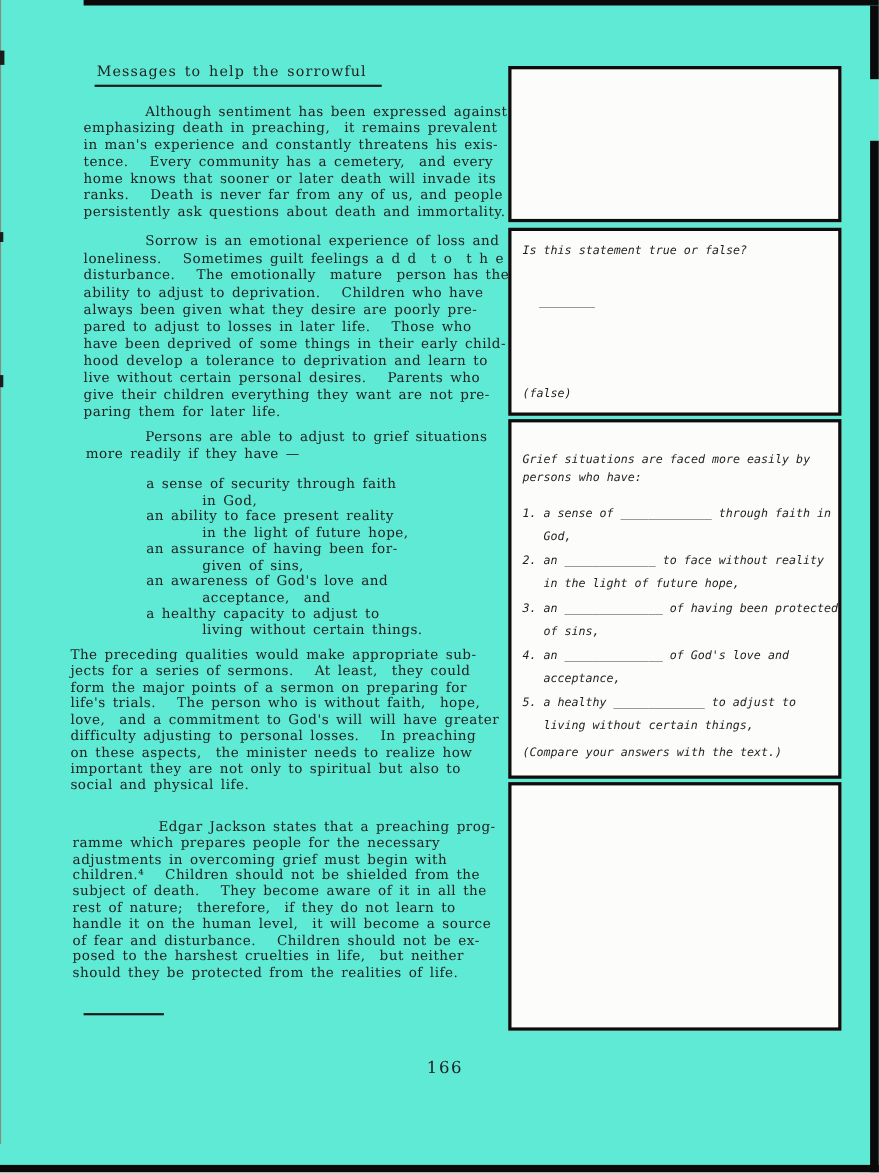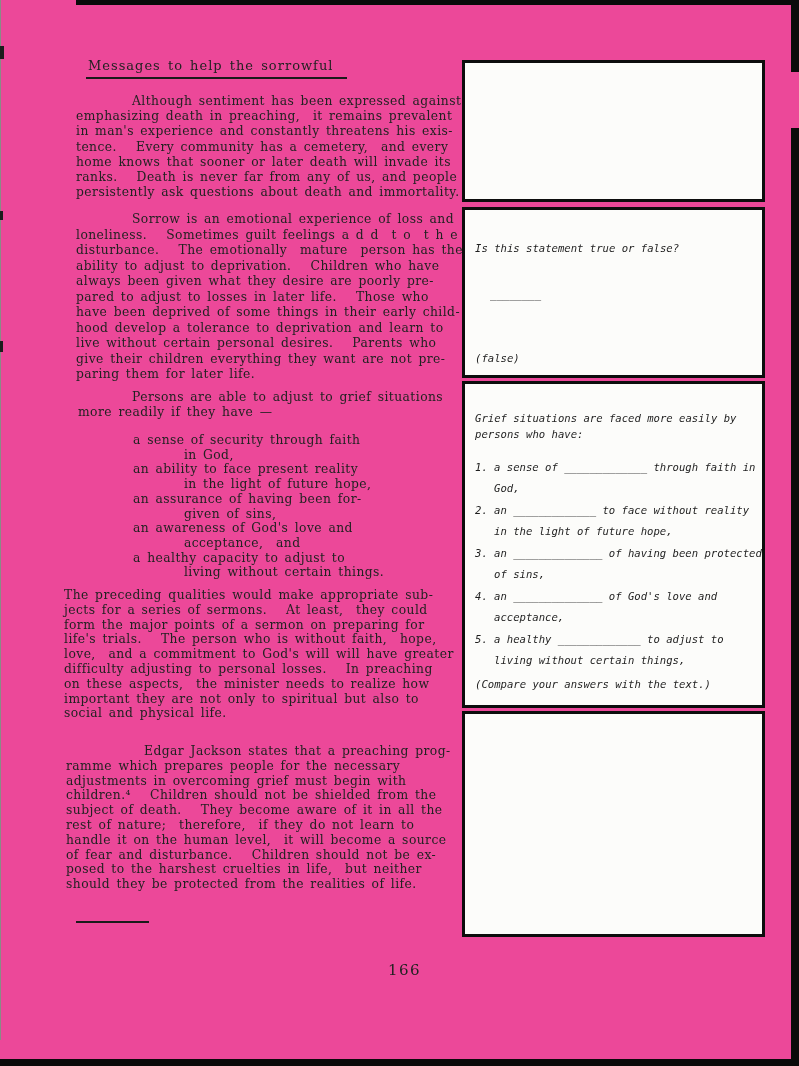--- a/index.html
+++ b/index.html
@@ -1,18 +1,18 @@
 <!DOCTYPE html>
 <html><head>
 <meta charset="utf-8">
 <style>
   html,body{margin:0;padding:0;background:#e8e8e6;}
   .page{
     position:relative;width:799px;height:1066px;
-    background:#ec4899;overflow:hidden;
+    background:#5eead4;overflow:hidden;
     font-family:"DejaVu Serif", serif;color:#222;
   }
   
   .bar{position:absolute;background:#0a0a0a;}
   .top-bar{left:76px;top:0;width:723px;height:5px;}
   .bottom-bar{left:0;top:1059px;width:799px;height:7px;}
   .right-bar-a{left:791px;top:5px;width:8px;height:67px;}
   .right-bar-b{left:791px;top:128px;width:8px;height:938px;}
   .left-line{left:2px;top:8px;width:1px;height:1040px;background:#8a8a86;}
   .tick{position:absolute;left:0;background:#1c1c1c;}
@@ -40,21 +40,21 @@
   .fn-title{text-decoration:underline;text-underline-offset:3px;}
   .page-num{position:absolute;left:388px;top:961px;font-size:15px;letter-spacing:1.5px;}
   
   .qbox{
     position:absolute;left:462px;width:303px;box-sizing:border-box;
     border:3px solid #0d0d0d;background:#fcfcfa;
     font:italic 10.6px/21px "DejaVu Sans Mono", monospace;color:#1e1e1e;
     display:flex;flex-direction:column;
   }
   .box-empty-top{top:60px;height:142px;}
-  .box-tf{top:207px;height:171px;padding:28px 8px 6px 10px;}
+  .box-tf{top:207px;height:171px;padding:8px 8px 6px 10px;}
   .box-fill{top:381px;height:327px;padding:26px 0 10px 10px;}
   .box-empty-bottom{top:711px;height:226px;}
   .tf-q{margin-bottom:13px;white-space:pre;}
   .tf-statement{white-space:pre-line;line-height:22px;}
   .tf-blank{margin-top:12px;white-space:pre;margin-left:15px;}
   .tf-answer{margin-top:auto;white-space:pre;}
   .fb-heading{white-space:pre-line;line-height:16px;margin-bottom:15px;}
   .fb-item{display:flex;margin-bottom:1px;}
   .fb-num{width:19px;flex:0 0 19px;}
   .fb-lines{flex:1;white-space:pre-line;line-height:21px;}

